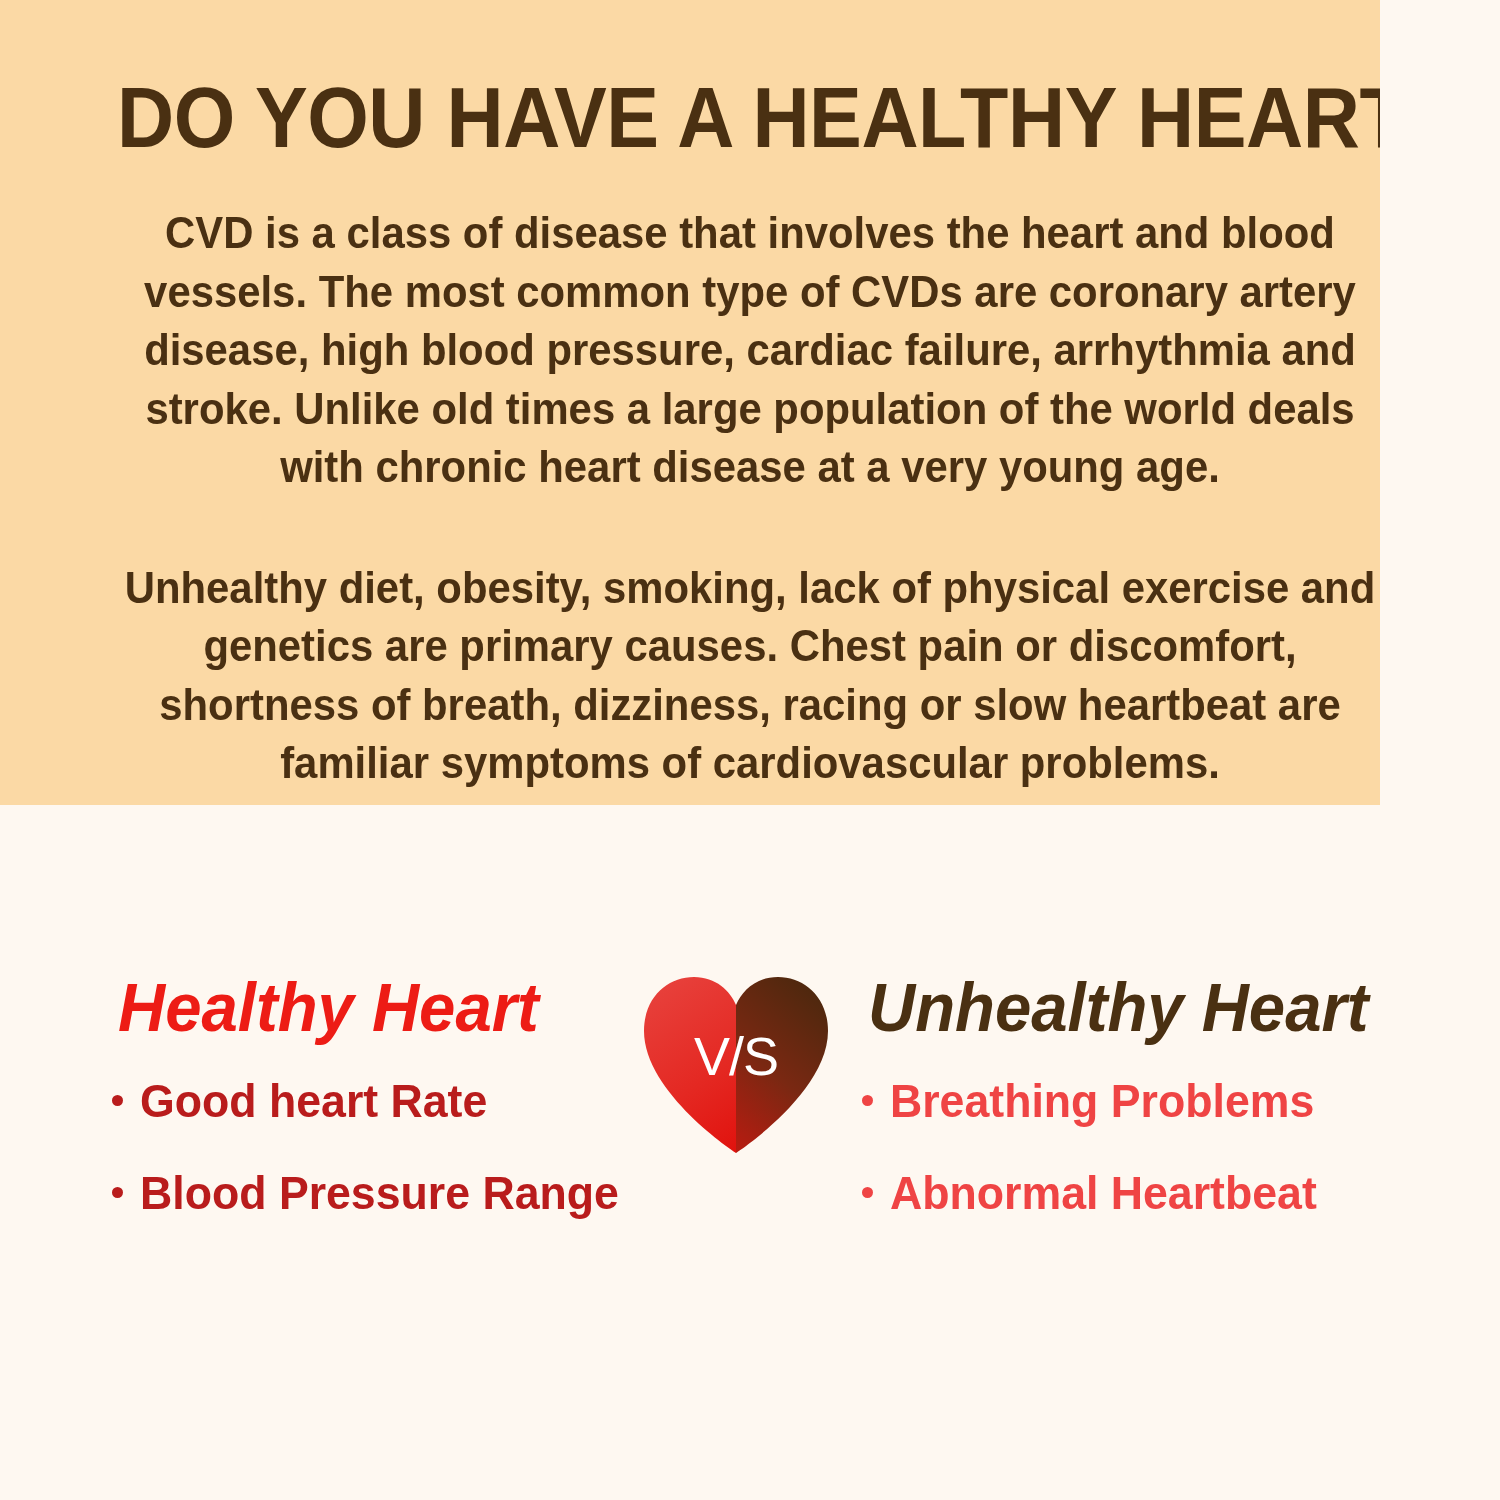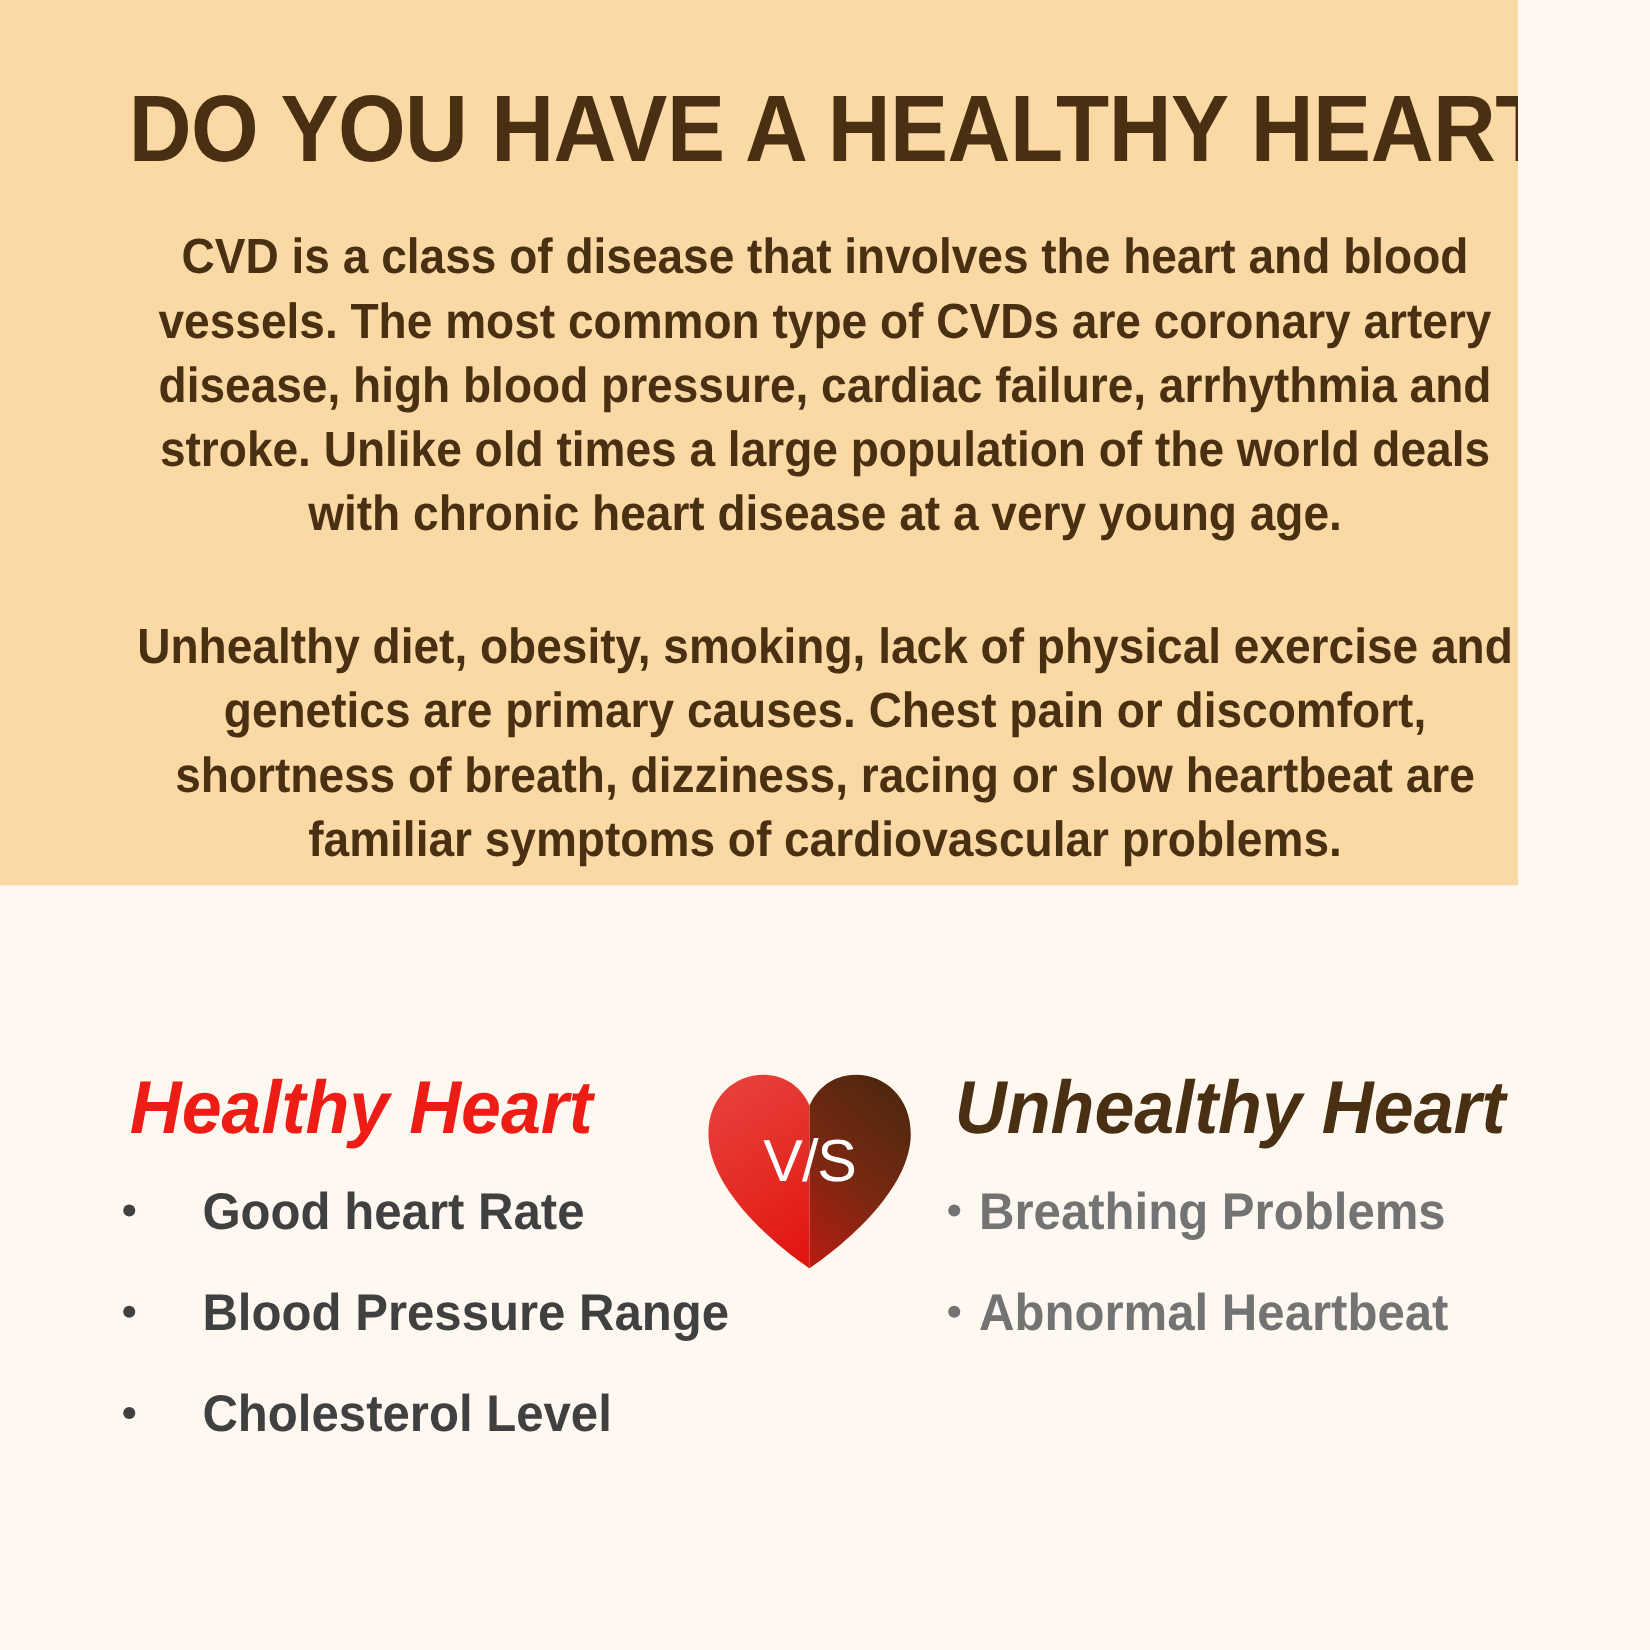--- a/index.html
+++ b/index.html
@@ -106,22 +106,22 @@
   .bullet-item {
     display: flex;
     align-items: baseline;
     font-family: "Liberation Sans Narrow", "Liberation Sans", sans-serif;
     font-weight: 700;
     font-size: 47px;
     line-height: 1;
     white-space: nowrap;
     margin-bottom: 45px;
   }
-  .list-healthy .bullet-item   { color: #404040; gap: 44px; }
-  .list-unhealthy .bullet-item { color: #737373; }
+  .list-healthy .bullet-item   { color: #b91c1c; }
+  .list-unhealthy .bullet-item { color: #ef4444; }
 
   .bullet-dot {
     display: inline-block;
     width: 11px;
     height: 11px;
     border-radius: 50%;
     background: currentColor;
     margin-right: 17px;
     position: relative;
     top: -11px;
@@ -180,24 +180,20 @@
     <h2 class="col-heading heading-unhealthy">Unhealthy Heart</h2>
 
     <ul class="bullet-list list-healthy">
       <li class="bullet-item">
         <span class="bullet-dot"></span>
         <span class="bullet-text">Good heart Rate</span>
       </li>
       <li class="bullet-item">
         <span class="bullet-dot"></span>
         <span class="bullet-text">Blood Pressure Range</span>
-      </li>
-      <li class="bullet-item">
-        <span class="bullet-dot"></span>
-        <span class="bullet-text">Cholesterol Level</span>
       </li>
     </ul>
 
     <ul class="bullet-list list-unhealthy">
       <li class="bullet-item">
         <span class="bullet-dot"></span>
         <span class="bullet-text">Breathing Problems</span>
       </li>
       <li class="bullet-item">
         <span class="bullet-dot"></span>

